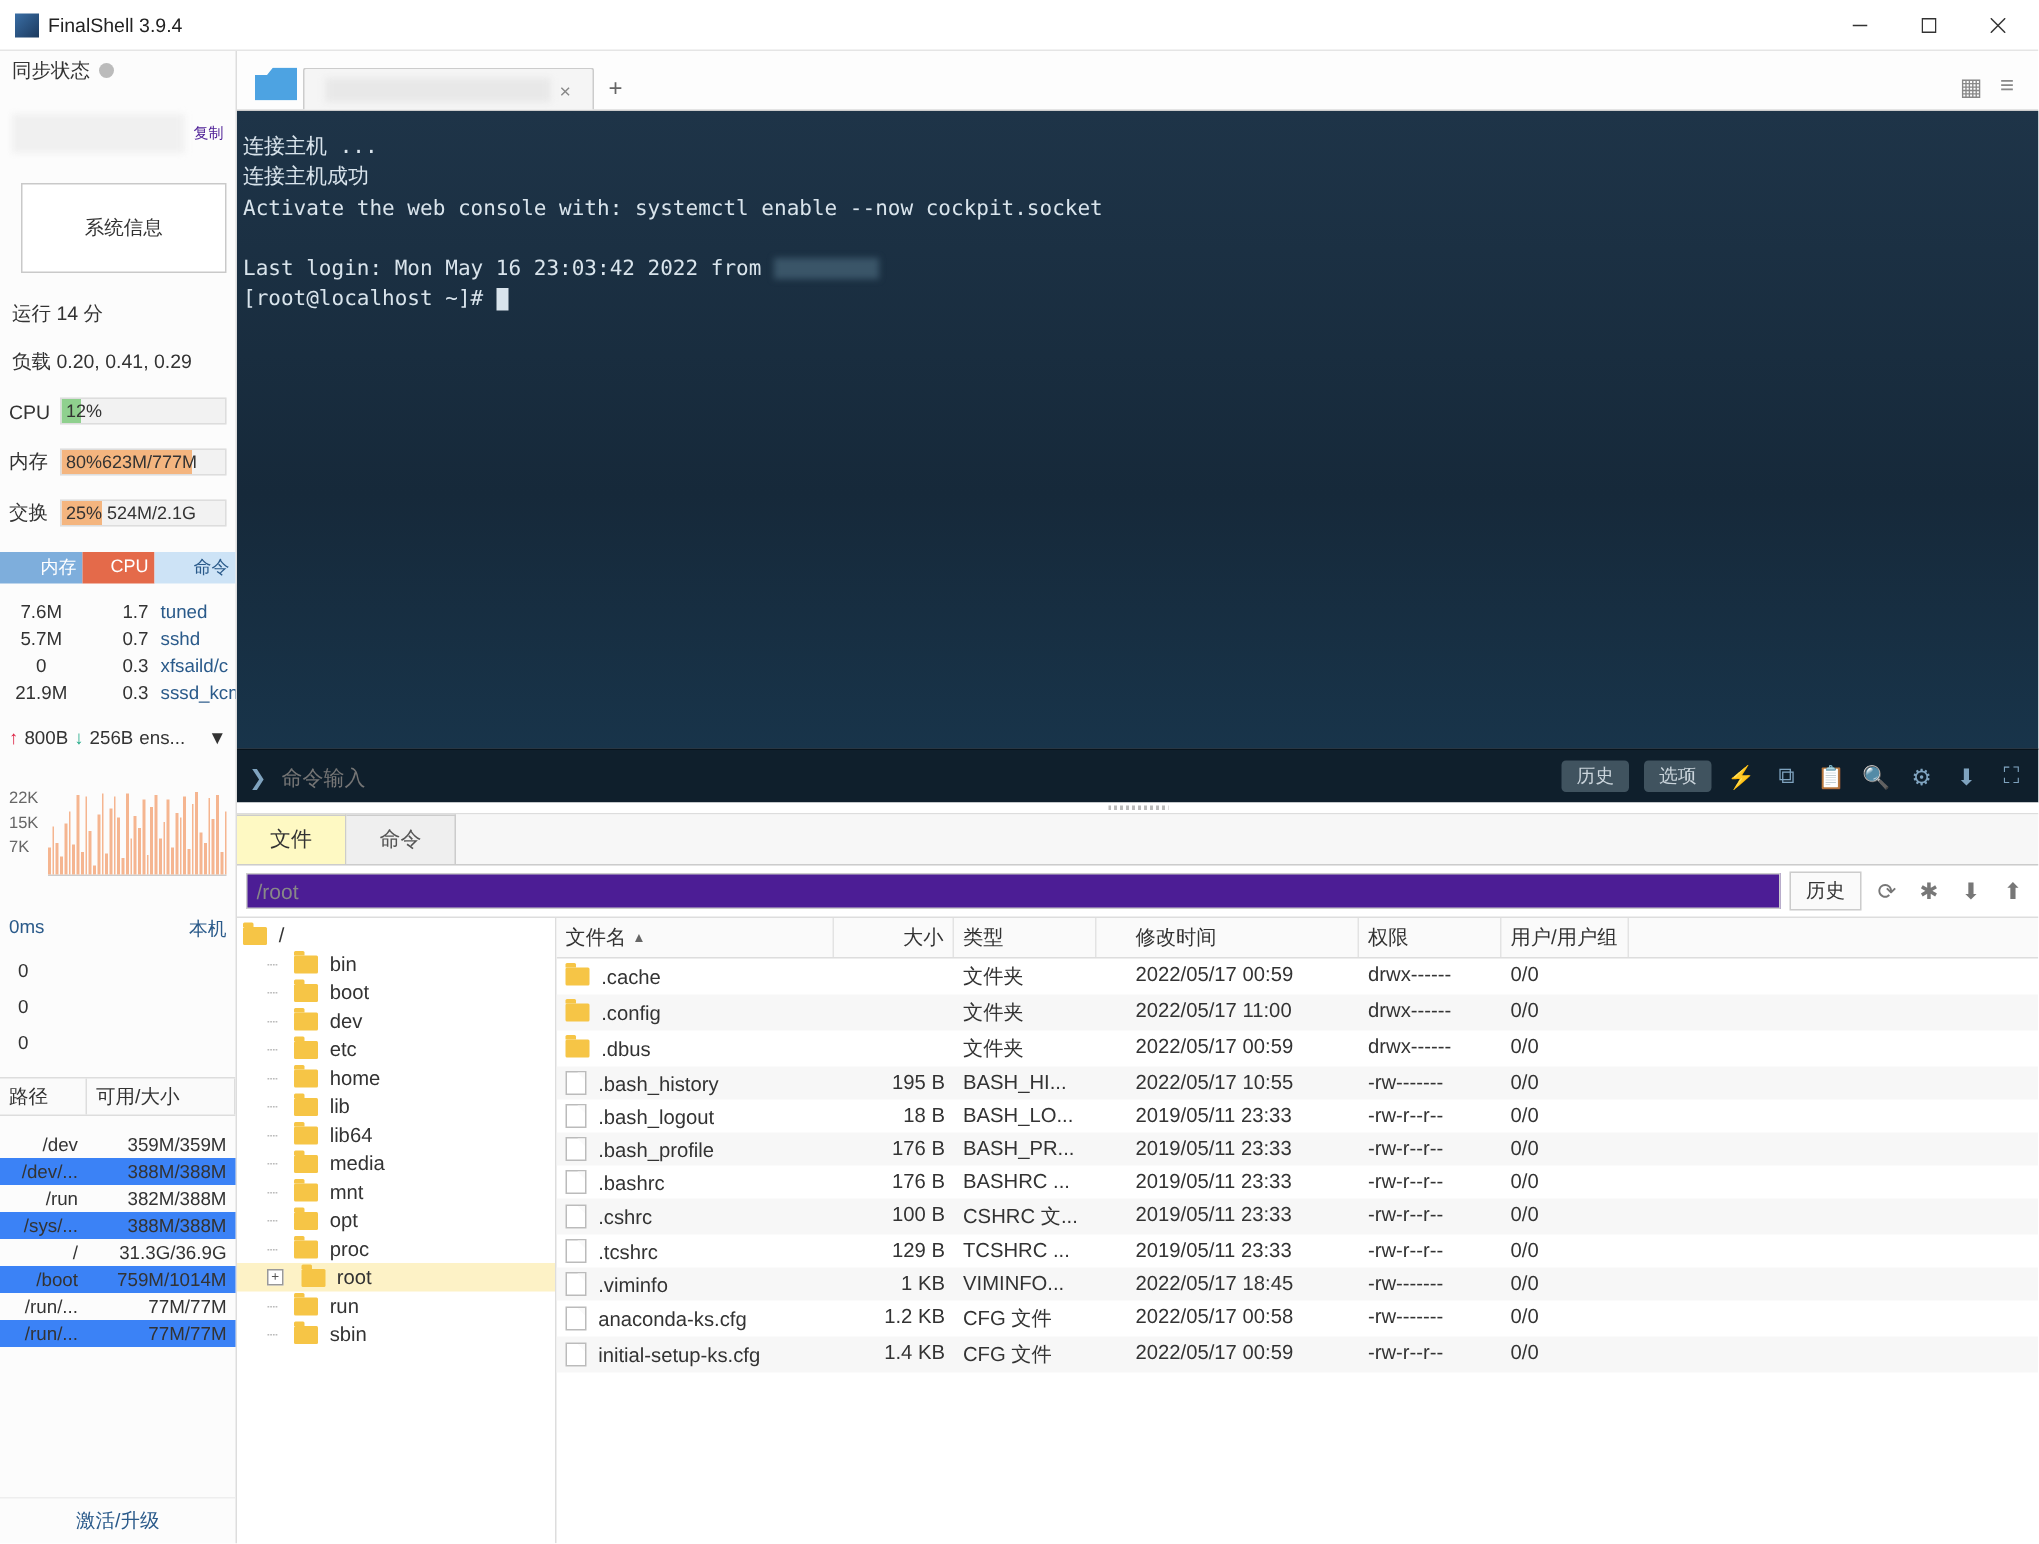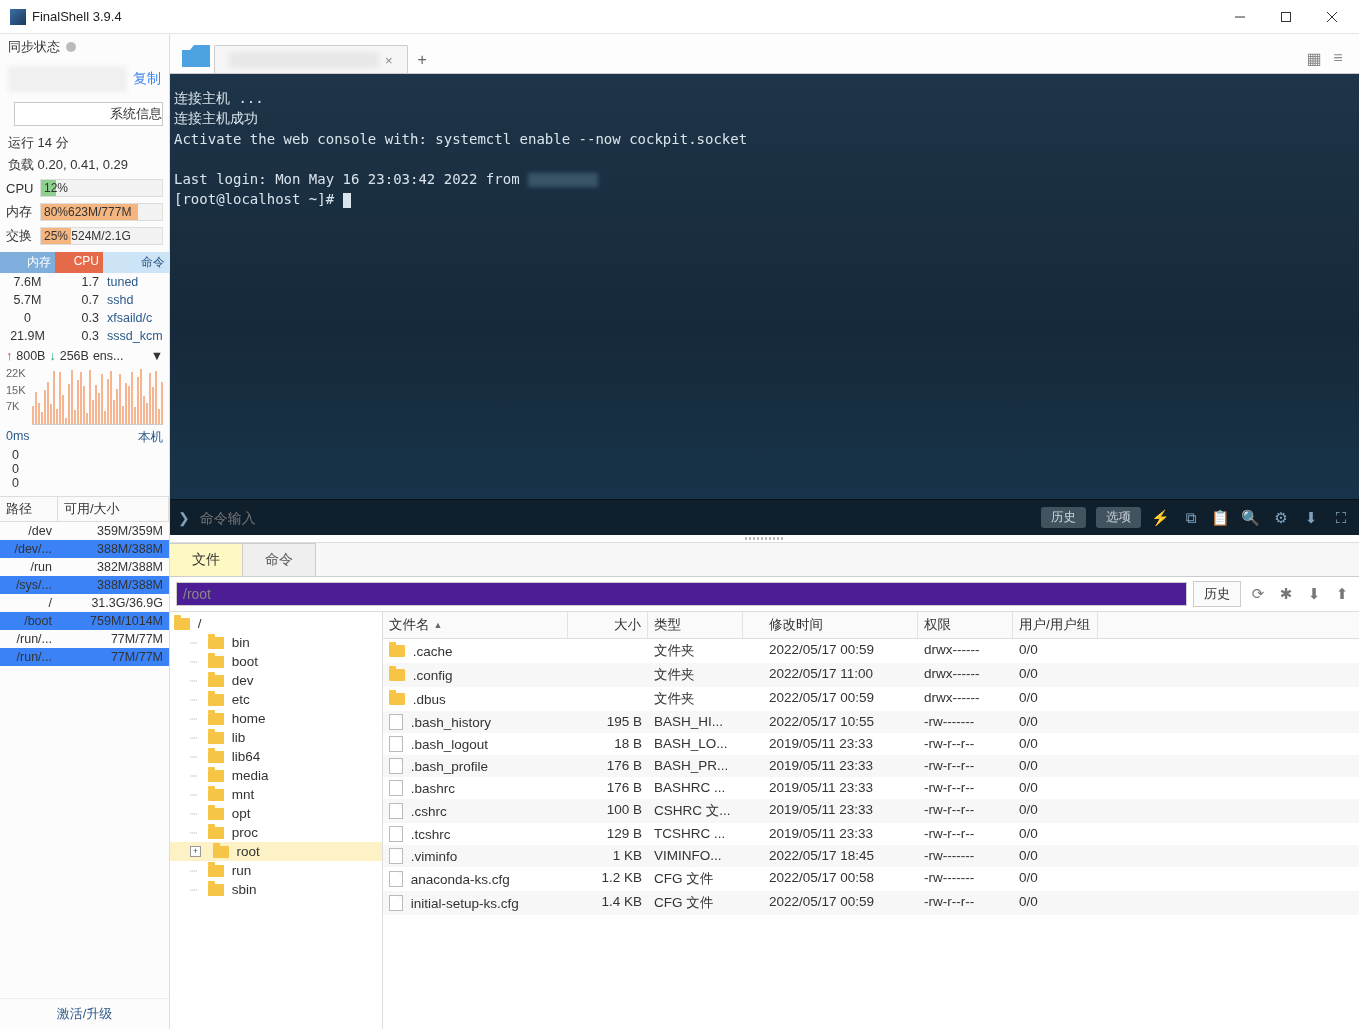--- a/index.html
+++ b/index.html
@@ -7,28 +7,28 @@
 
 .titlebar { height: 34px; display: flex; align-items: center; padding: 0 4px; border-bottom: 1px solid #e5e5e5; }
 .titlebar .app-icon { width: 16px; height: 16px; background: linear-gradient(135deg,#3a6ea5,#1c3a5e); margin: 0 6px; }
 .titlebar .title { flex: 1; font-size: 13px; color: #222; }
 .win-controls { display: flex; }
 .win-btn { width: 46px; height: 32px; display: flex; align-items: center; justify-content: center; color: #333; }
 
 .main-layout { display: flex; height: calc(1029px - 34px); }
 
 
-.sidebar { width: 170px; border-right: 1px solid #ddd; display: flex; flex-direction: column; background: #fcfcfc; }
+.sidebar { width: 158px; border-right: 1px solid #ddd; display: flex; flex-direction: column; background: #fcfcfc; gap: 10px; }
 .sync-row { display: flex; align-items: center; padding: 4px 8px; font-size: 13px; gap: 6px; }
 .sync-dot { width: 10px; height: 10px; border-radius: 50%; background: #bbb; }
 .blur-row { padding: 6px 8px; display: flex; align-items: center; }
 .blur-box { flex: 1; height: 26px; background: #f0f0f0; filter: blur(2px); }
-.copy-lbl { color: #3b82f6; font-size: 14px; padding-left: 6px; }
-
-.sys-btn { margin: 4px 6px 6px 14px; border: 1px solid #c9c9c9; background: #fff; padding: 2px 0; text-align: right; font-size: 13px; }
+.copy-lbl { color: #4c1d95; font-size: 10px; padding-left: 6px; }
+
+.sys-btn { margin: 4px 6px 6px 14px; border: 1px solid #c9c9c9; background: #fff; padding: 20px 0; text-align: center; font-size: 13px; }
 
 .stat-line { padding: 2px 8px; font-size: 13px; color: #333; }
 .stat-row { display: flex; align-items: center; padding: 3px 6px; font-size: 13px; gap: 4px; }
 .stat-label { width: 30px; }
 .bar-wrap { flex: 1; height: 18px; background: #f2f2f2; border: 1px solid #ddd; position: relative; overflow: hidden; }
 .bar-fill { position: absolute; left: 0; top: 0; bottom: 0; }
 .bar-text { position: absolute; left: 3px; top: 0; right: 2px; line-height: 16px; font-size: 12px; color: #333; white-space: nowrap; overflow: hidden; }
 
 .proc-header { display: flex; font-size: 12px; margin-top: 4px; }
 .proc-header > div { padding: 2px 4px; text-align: right; }
@@ -40,21 +40,21 @@
 .proc-row { display: flex; padding: 1px 0; }
 .proc-row > div { padding: 1px 4px; white-space: nowrap; overflow: hidden; }
 .pc-mem { width: 55px; text-align: center; }
 .pc-cpu { width: 48px; text-align: right; }
 .pc-cmd { flex: 1; color: #2a5a8a; }
 
 .net-row { padding: 4px 6px 0 6px; font-size: 12.5px; display: flex; align-items: center; gap: 4px; }
 .up-arrow { color: #d24; }
 .dn-arrow { color: #2a8; }
 
-.spark-area { position: relative; height: 60px; margin: 2px 6px; }
+.spark-area { position: relative; height: 60px; margin: 15px 6px; }
 .spark-yticks { position: absolute; left: 0; top: 0; font-size: 11px; color: #666; line-height: 1.5; }
 .spark-bars { position: absolute; left: 26px; right: 0; bottom: 0; top: 0; display: flex; align-items: flex-end; gap: 1px; border-bottom: 1px solid #ccc; }
 .spark-bar { flex: 1; background: #f5b590; }
 
 .lat-row { padding: 2px 6px; font-size: 12.5px; color: #2a5a8a; display: flex; justify-content: space-between; }
 .zero-line { padding: 0 12px; font-size: 12.5px; }
 
 .path-header { display: flex; border-top: 1px solid #ddd; border-bottom: 1px solid #ddd; margin-top: 6px; font-size: 13px; background: #fafafa; }
 .path-header > div { padding: 3px 6px; border-right: 1px solid #ddd; }
 .path-table { font-size: 12.5px; }

